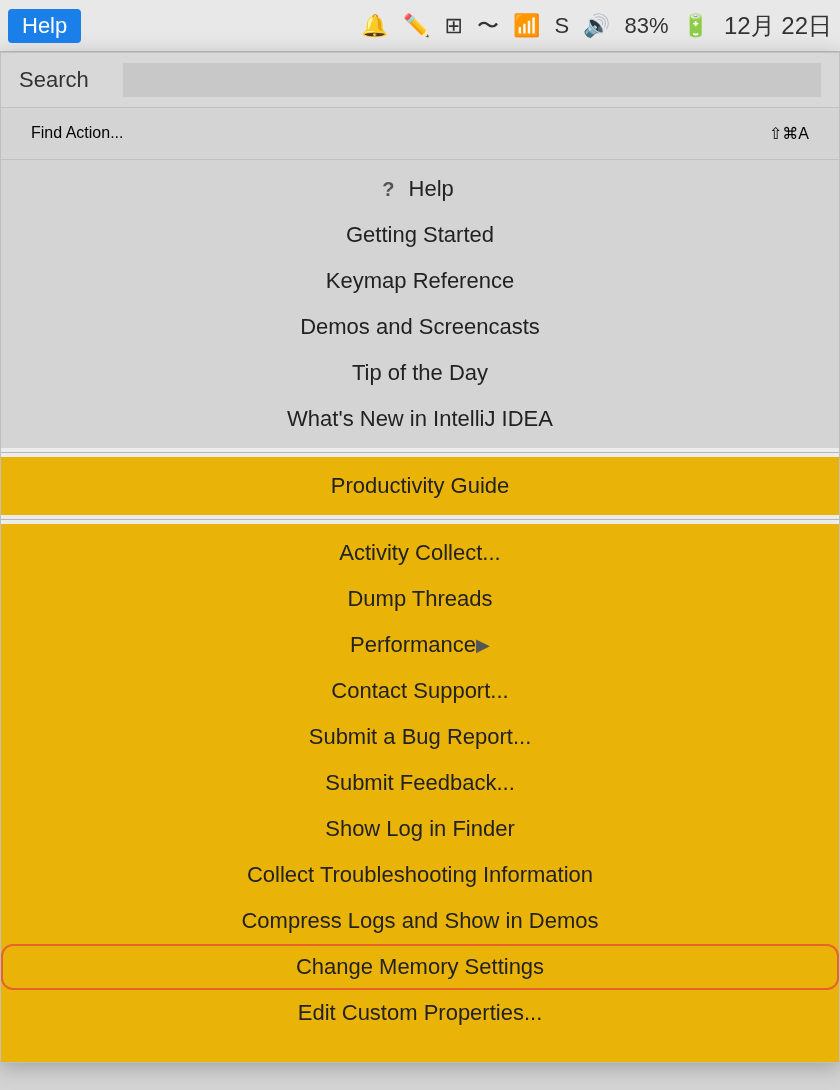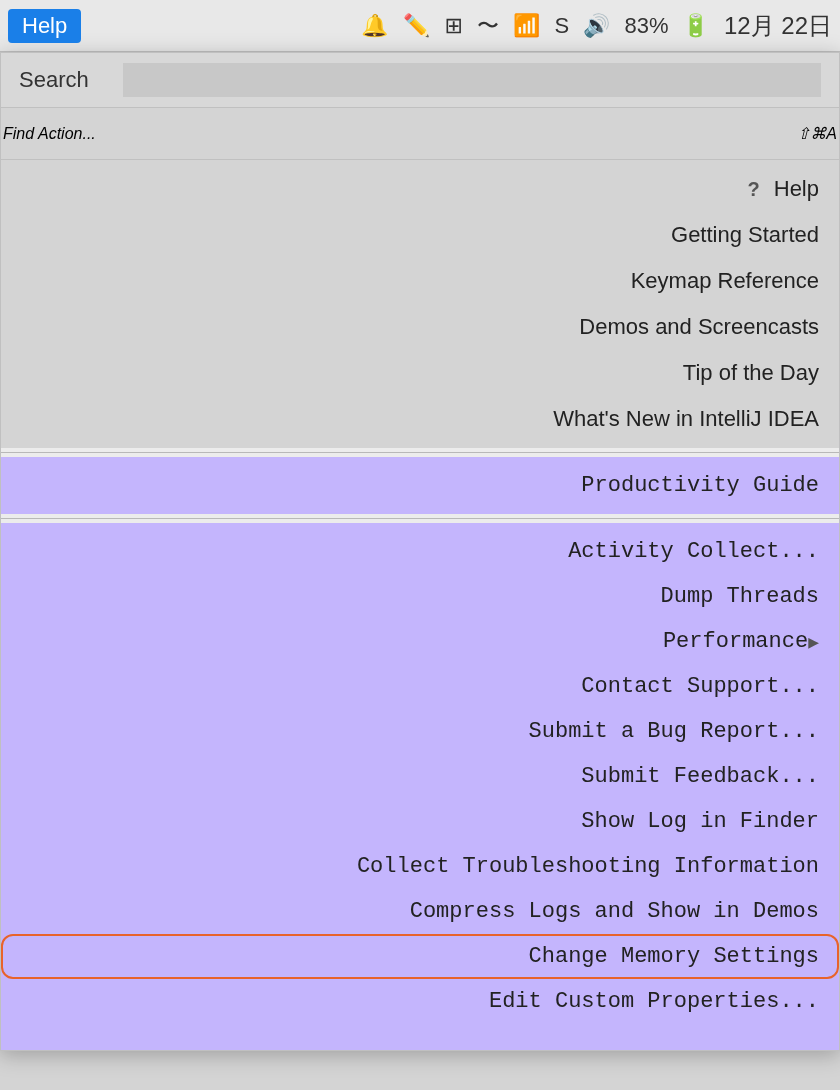--- a/index.html
+++ b/index.html
@@ -82,46 +82,44 @@
       border: none;
       outline: none;
       font-size: 20px;
       padding: 4px 8px;
       color: #333;
     }
 
     
     .find-action-row {
       display: flex;
-      align-items: center;
+      align-items: flex-start;
       justify-content: space-between;
-      padding: 16px 2px;
+      padding: 16px 30px;
       background: #d4d4d4;
       border-bottom: 1px solid #c0c0c0;
-      font-style: italic;
     }
 
     
     .separator {
       height: 1px;
       background: #b8b8b8;
       margin: 4px 0;
     }
 
     
     .menu-section {
       padding: 6px 0;
-      background: #c4b5fd;
-      font-family: Liberation Mono, monospace;
+      background: #eab308;
     }
 
     .menu-item {
       display: flex;
       align-items: center;
-      justify-content: flex-end;
+      justify-content: center;
       padding: 10px 20px;
       font-size: 22px;
       color: #222;
       cursor: default;
       user-select: none;
       position: relative;
     }
 
     .menu-item.with-icon {
       padding-left: 16px;

